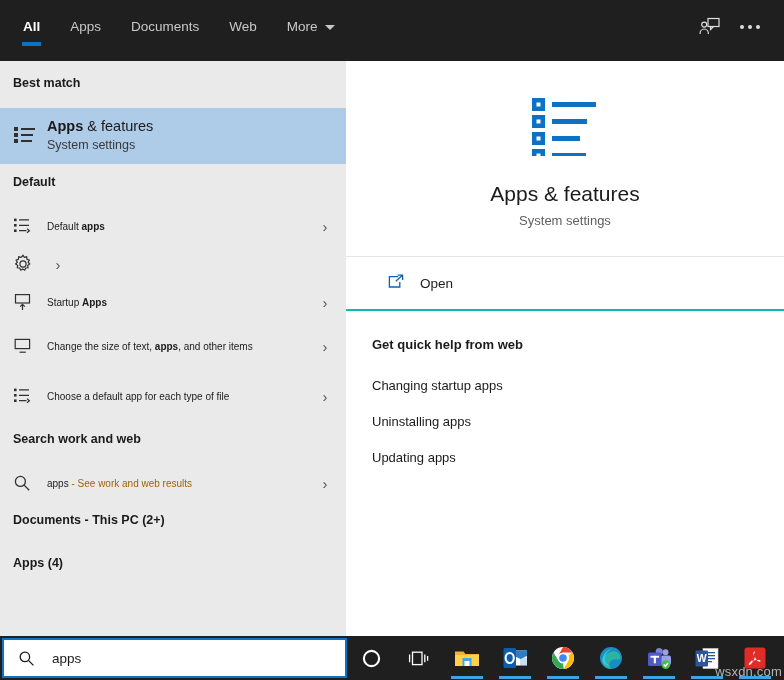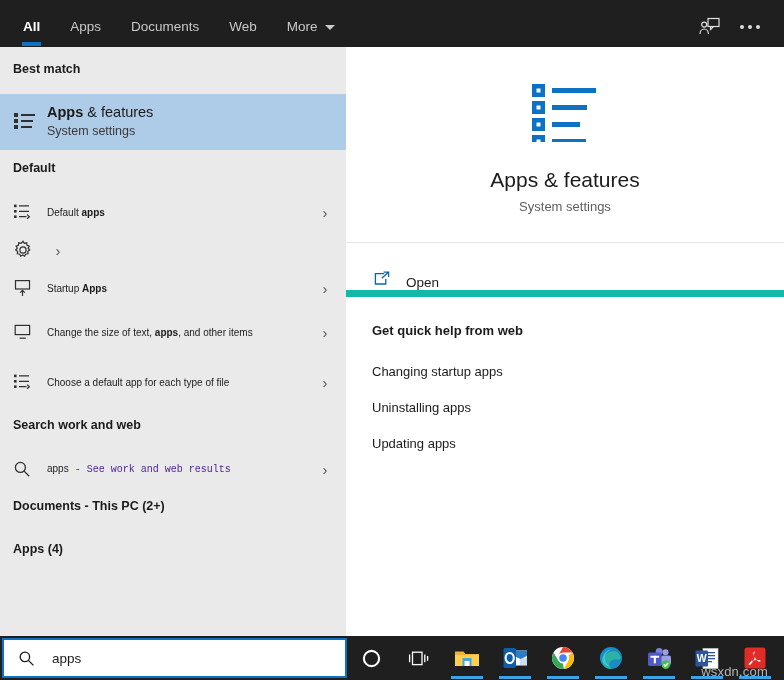--- a/index.html
+++ b/index.html
@@ -22,21 +22,21 @@
     left: 0; top: 0;
     width: 784px;
     height: 636px;
     display: flex;
     flex-direction: column;
     background: #eaeaea;
   }
 
   
   .header {
-    height: 47px;
+    height: 61px;
     background: #1f1f1f;
     display: flex;
     align-items: flex-start;
     flex: 0 0 auto;
     position: relative;
   }
   .tabs {
     display: flex;
     align-items: flex-start;
     height: 53px;
@@ -151,21 +151,21 @@
   .row-text b { font-weight: bold; }
   .row.two { min-height: 50px; }
   .chev {
     flex: 0 0 22px;
     width: 22px;
     color: #555;
     font-size: 15px;
     text-align: center;
     line-height: 1;
   }
-  .muted { color: #4c1d95; font-family: Liberation Mono, monospace; }
+  .muted { color: #a16207; }
 
   
   .right {
     flex: 1 1 auto;
     background: #ffffff;
     display: flex;
     flex-direction: column;
     min-width: 0;
   }
   .preview-hero {
@@ -182,24 +182,24 @@
     color: #1b1b1b;
     font-weight: normal;
     margin-bottom: 7px;
   }
   .hero-sub {
     font-size: 13px;
     color: #5e5e5e;
   }
   .action-row {
     display: flex;
-    align-items: flex-end;
+    align-items: center;
     height: 54px;
-    padding-left: 26px;
-    border-bottom: 7px solid #14b8a6;
+    padding-left: 40px;
+    border-bottom: 2px solid #14b8a6;
     cursor: default;
   }
   .action-ico {
     width: 34px; flex: 0 0 34px;
     display: flex; align-items: center;
     color: #0b64b3;
   }
   .action-lbl { font-size: 13.5px; color: #1b1b1b; }
 
   .help {
@@ -255,21 +255,21 @@
   }
   .tb-item.running::after {
     content: "";
     position: absolute;
     left: 8px; right: 8px; bottom: 1px;
     height: 3px;
     background: #3ba4e8;
   }
   .watermark {
     position: absolute;
-    right: 16px; bottom: 1px;
+    right: 2px; bottom: 1px;
     font-size: 13px;
     color: #cdcdcd;
     opacity: .85;
     letter-spacing: .2px;
   }
 </style>
 </head>
 <body>
 
 <div class="flyout">

